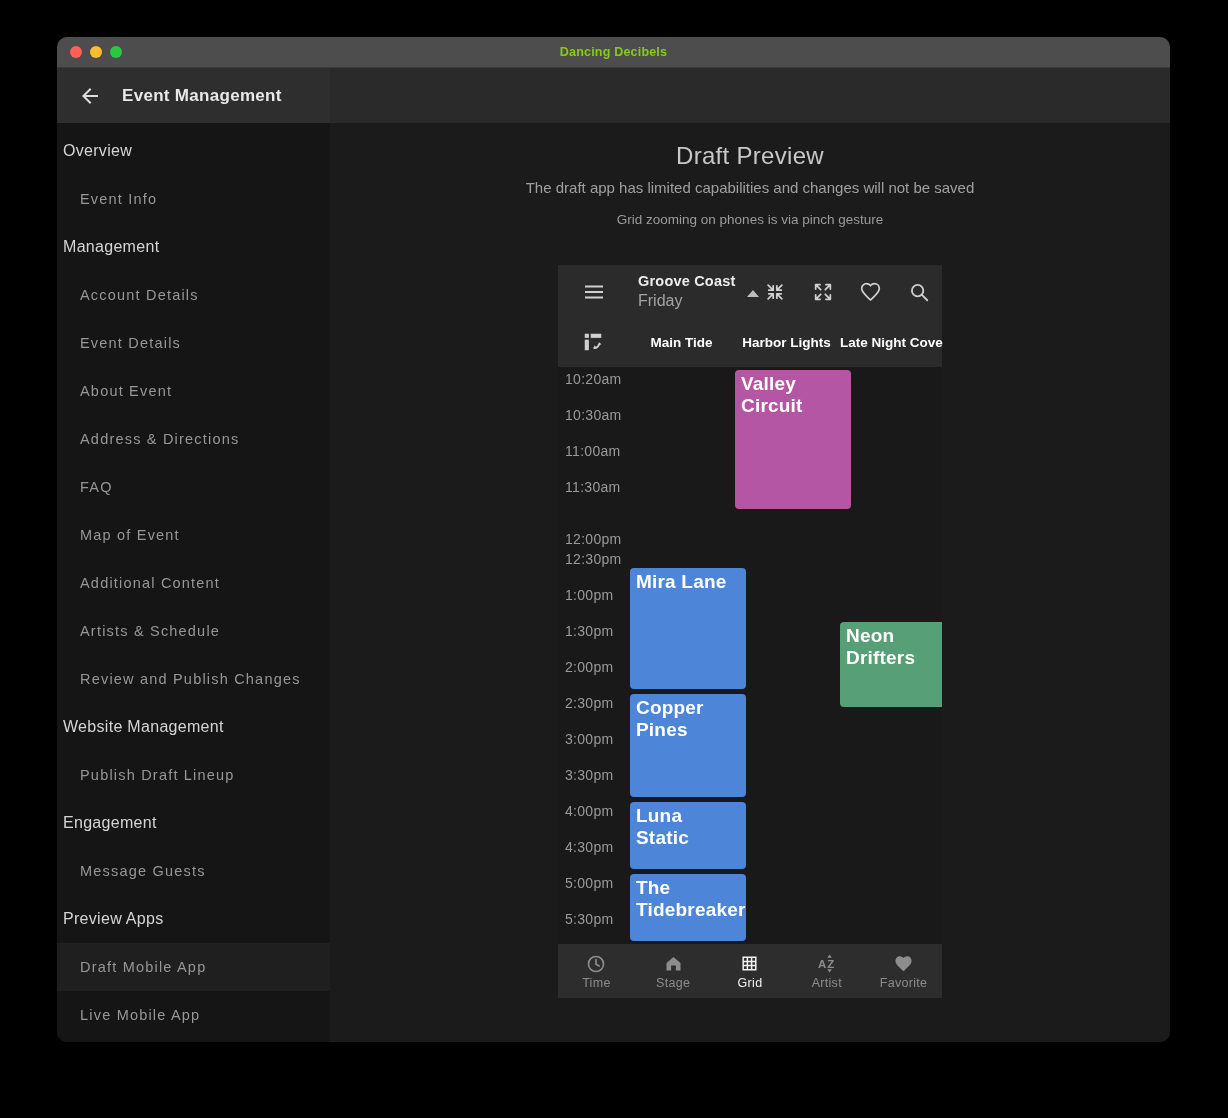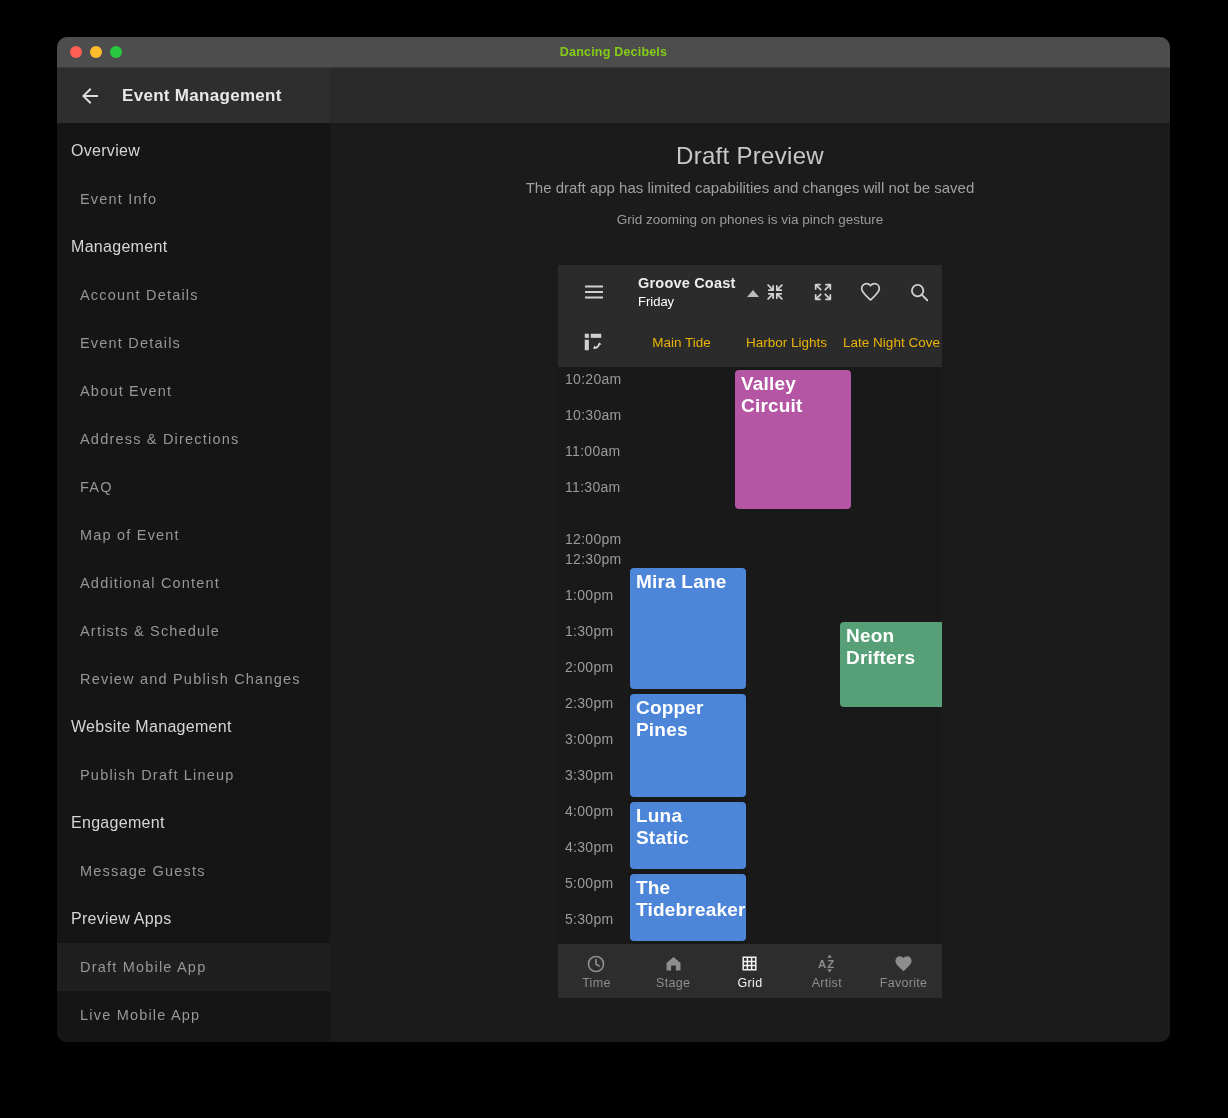--- a/index.html
+++ b/index.html
@@ -32,49 +32,49 @@
   .content{flex:1;display:flex;min-height:0;}
   .sidebar{width:273px;flex:0 0 auto;background:#151515;display:flex;flex-direction:column;}
   .side-head{
     height:55px;flex:0 0 auto;background:#2e2e2e;
     display:flex;align-items:center;padding-left:21px;
   }
   .back-btn{width:24px;height:24px;color:#dcdcdc;cursor:pointer;display:flex;align-items:center;}
   .side-title{margin-left:20px;font-size:17px;font-weight:700;color:#e9e9e9;letter-spacing:.3px;}
   .side-list{flex:1;padding-top:4px;overflow:hidden;}
   .side-entry{height:48px;display:flex;align-items:center;}
-  .side-entry.header{padding-left:14px;font-size:16px;font-weight:500;color:#d5d5d5;letter-spacing:.3px;}
+  .side-entry.header{padding-left:6px;font-size:16px;font-weight:500;color:#d5d5d5;letter-spacing:.3px;}
   .side-entry.item{padding-left:23px;font-size:14.5px;color:#979797;letter-spacing:1.2px;cursor:pointer;}
   .side-entry.item.selected{background:#1f1f1f;}
   
   .main{flex:1;background:#1b1b1b;display:flex;flex-direction:column;min-width:0;}
   .main-band{height:55px;flex:0 0 auto;background:#2a2a2a;}
   .main-title{margin:18px 0 0;text-align:center;font-size:24px;line-height:29px;font-weight:500;color:#c8c8c8;letter-spacing:.3px;}
   .main-sub1{margin:9px 0 0;text-align:center;font-size:15px;line-height:18px;color:#a0a0a0;}
   .main-sub2{margin:14px 0 0;text-align:center;font-size:13.5px;line-height:17px;color:#9b9b9b;}
   
   .phone{width:384px;margin:37px auto 0;display:flex;flex-direction:column;}
   .appbar{height:53px;background:#2b2b2b;display:flex;align-items:center;padding:0 12px 0 24px;box-sizing:border-box;}
   .icon-btn{color:#d0d0d0;display:flex;align-items:center;justify-content:center;cursor:pointer;}
   .appbar .menu{width:24px;height:24px;}
   .app-title-block{margin-left:32px;cursor:pointer;}
   .app-title{font-size:14.5px;font-weight:600;color:#ececec;letter-spacing:.2px;}
-  .app-day{font-size:13px;color:#ffffff;margin-top:3px;}
+  .app-day{font-size:16px;color:#a3a3a3;margin-top:3px;}
   .caret-up{
     width:0;height:0;margin-left:12px;margin-top:4px;cursor:pointer;
     border-left:6px solid transparent;border-right:6px solid transparent;
     border-bottom:7px solid #bdbdbd;
   }
   .appbar-right{margin-left:auto;display:flex;align-items:center;gap:25px;}
   .appbar-right .icon-btn{width:23px;height:23px;}
   .stagebar{height:49px;background:#2b2b2b;position:relative;flex:0 0 auto;}
   .pivot-btn{position:absolute;left:24px;top:13px;width:22px;height:22px;}
   .stage-label{
     position:absolute;top:0;height:100%;display:flex;align-items:center;justify-content:center;
-    font-size:13.5px;font-weight:400;color:#eab308;white-space:nowrap;cursor:pointer;
+    font-size:13.5px;font-weight:700;color:#ffffff;white-space:nowrap;cursor:pointer;
   }
   .grid{height:577px;background:#191919;position:relative;overflow:hidden;flex:0 0 auto;}
   .time-label{
     position:absolute;left:7px;width:62px;font-size:14px;line-height:16px;
     color:#9a9a9a;letter-spacing:.3px;white-space:nowrap;
   }
   .event{
     position:absolute;width:116px;box-sizing:border-box;border-radius:4px;
     padding:3px 6px;font-size:19px;font-weight:700;color:#fff;line-height:1.18;
     letter-spacing:.2px;cursor:pointer;overflow:hidden;

